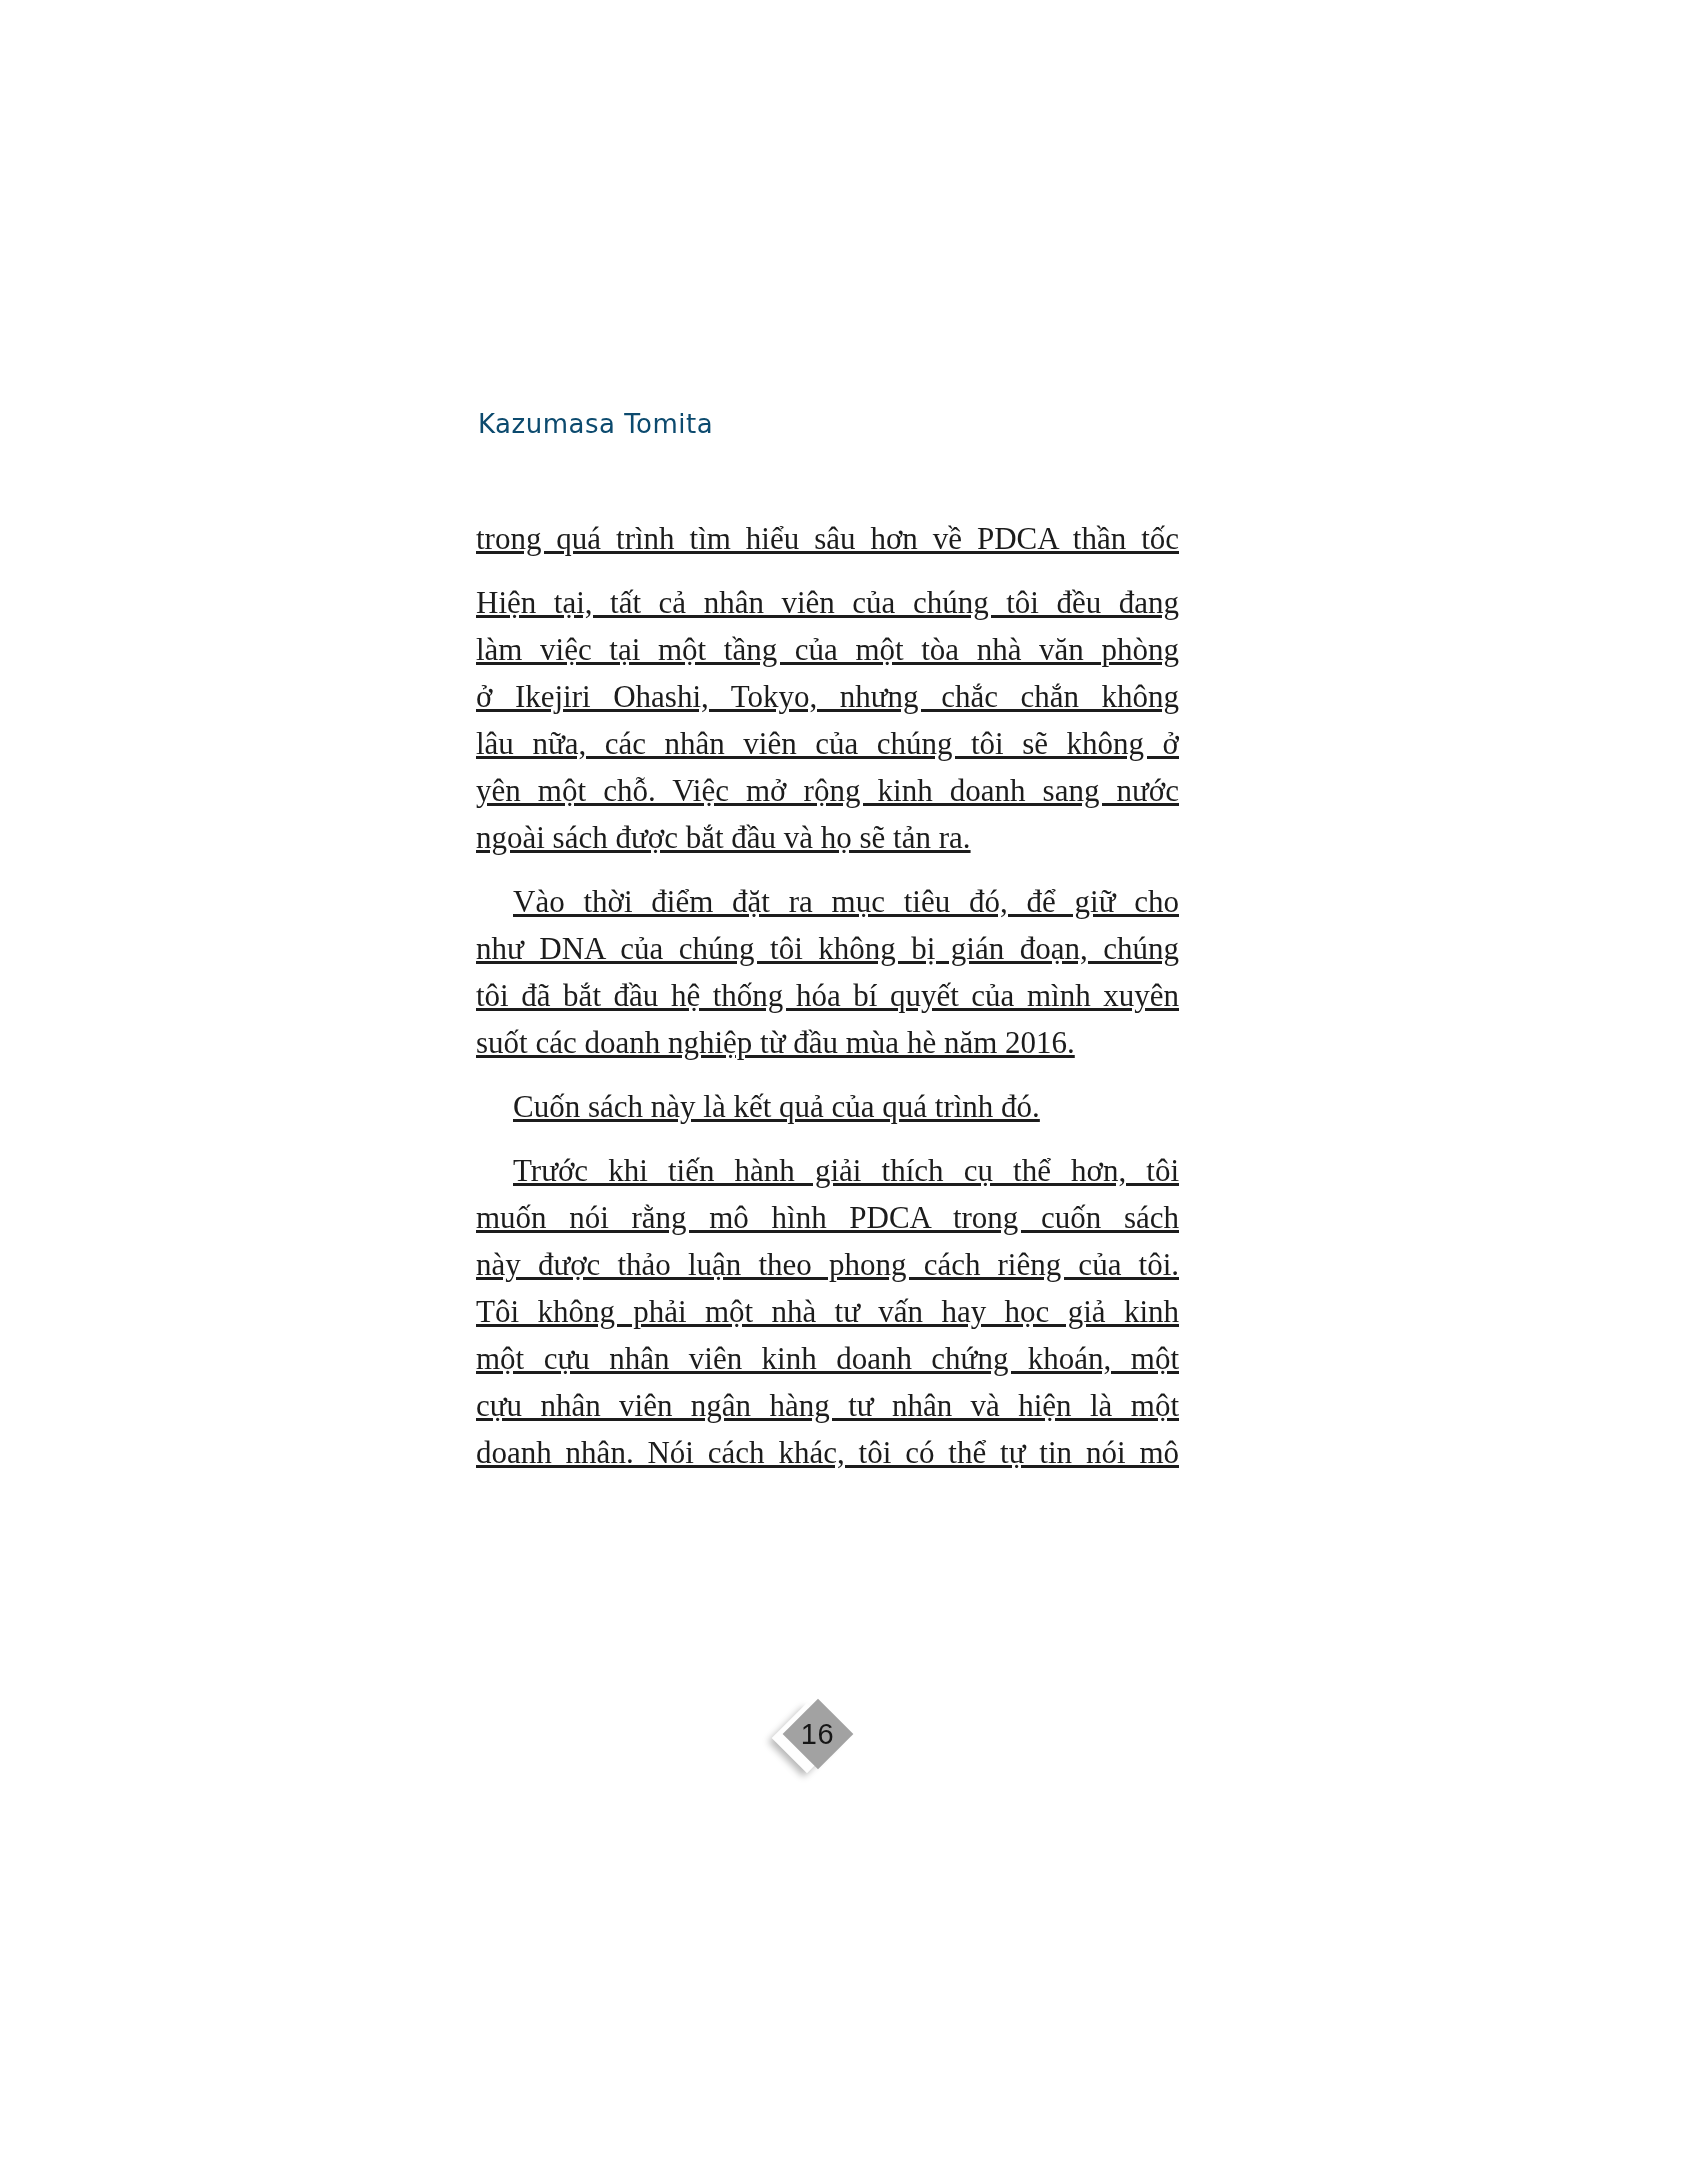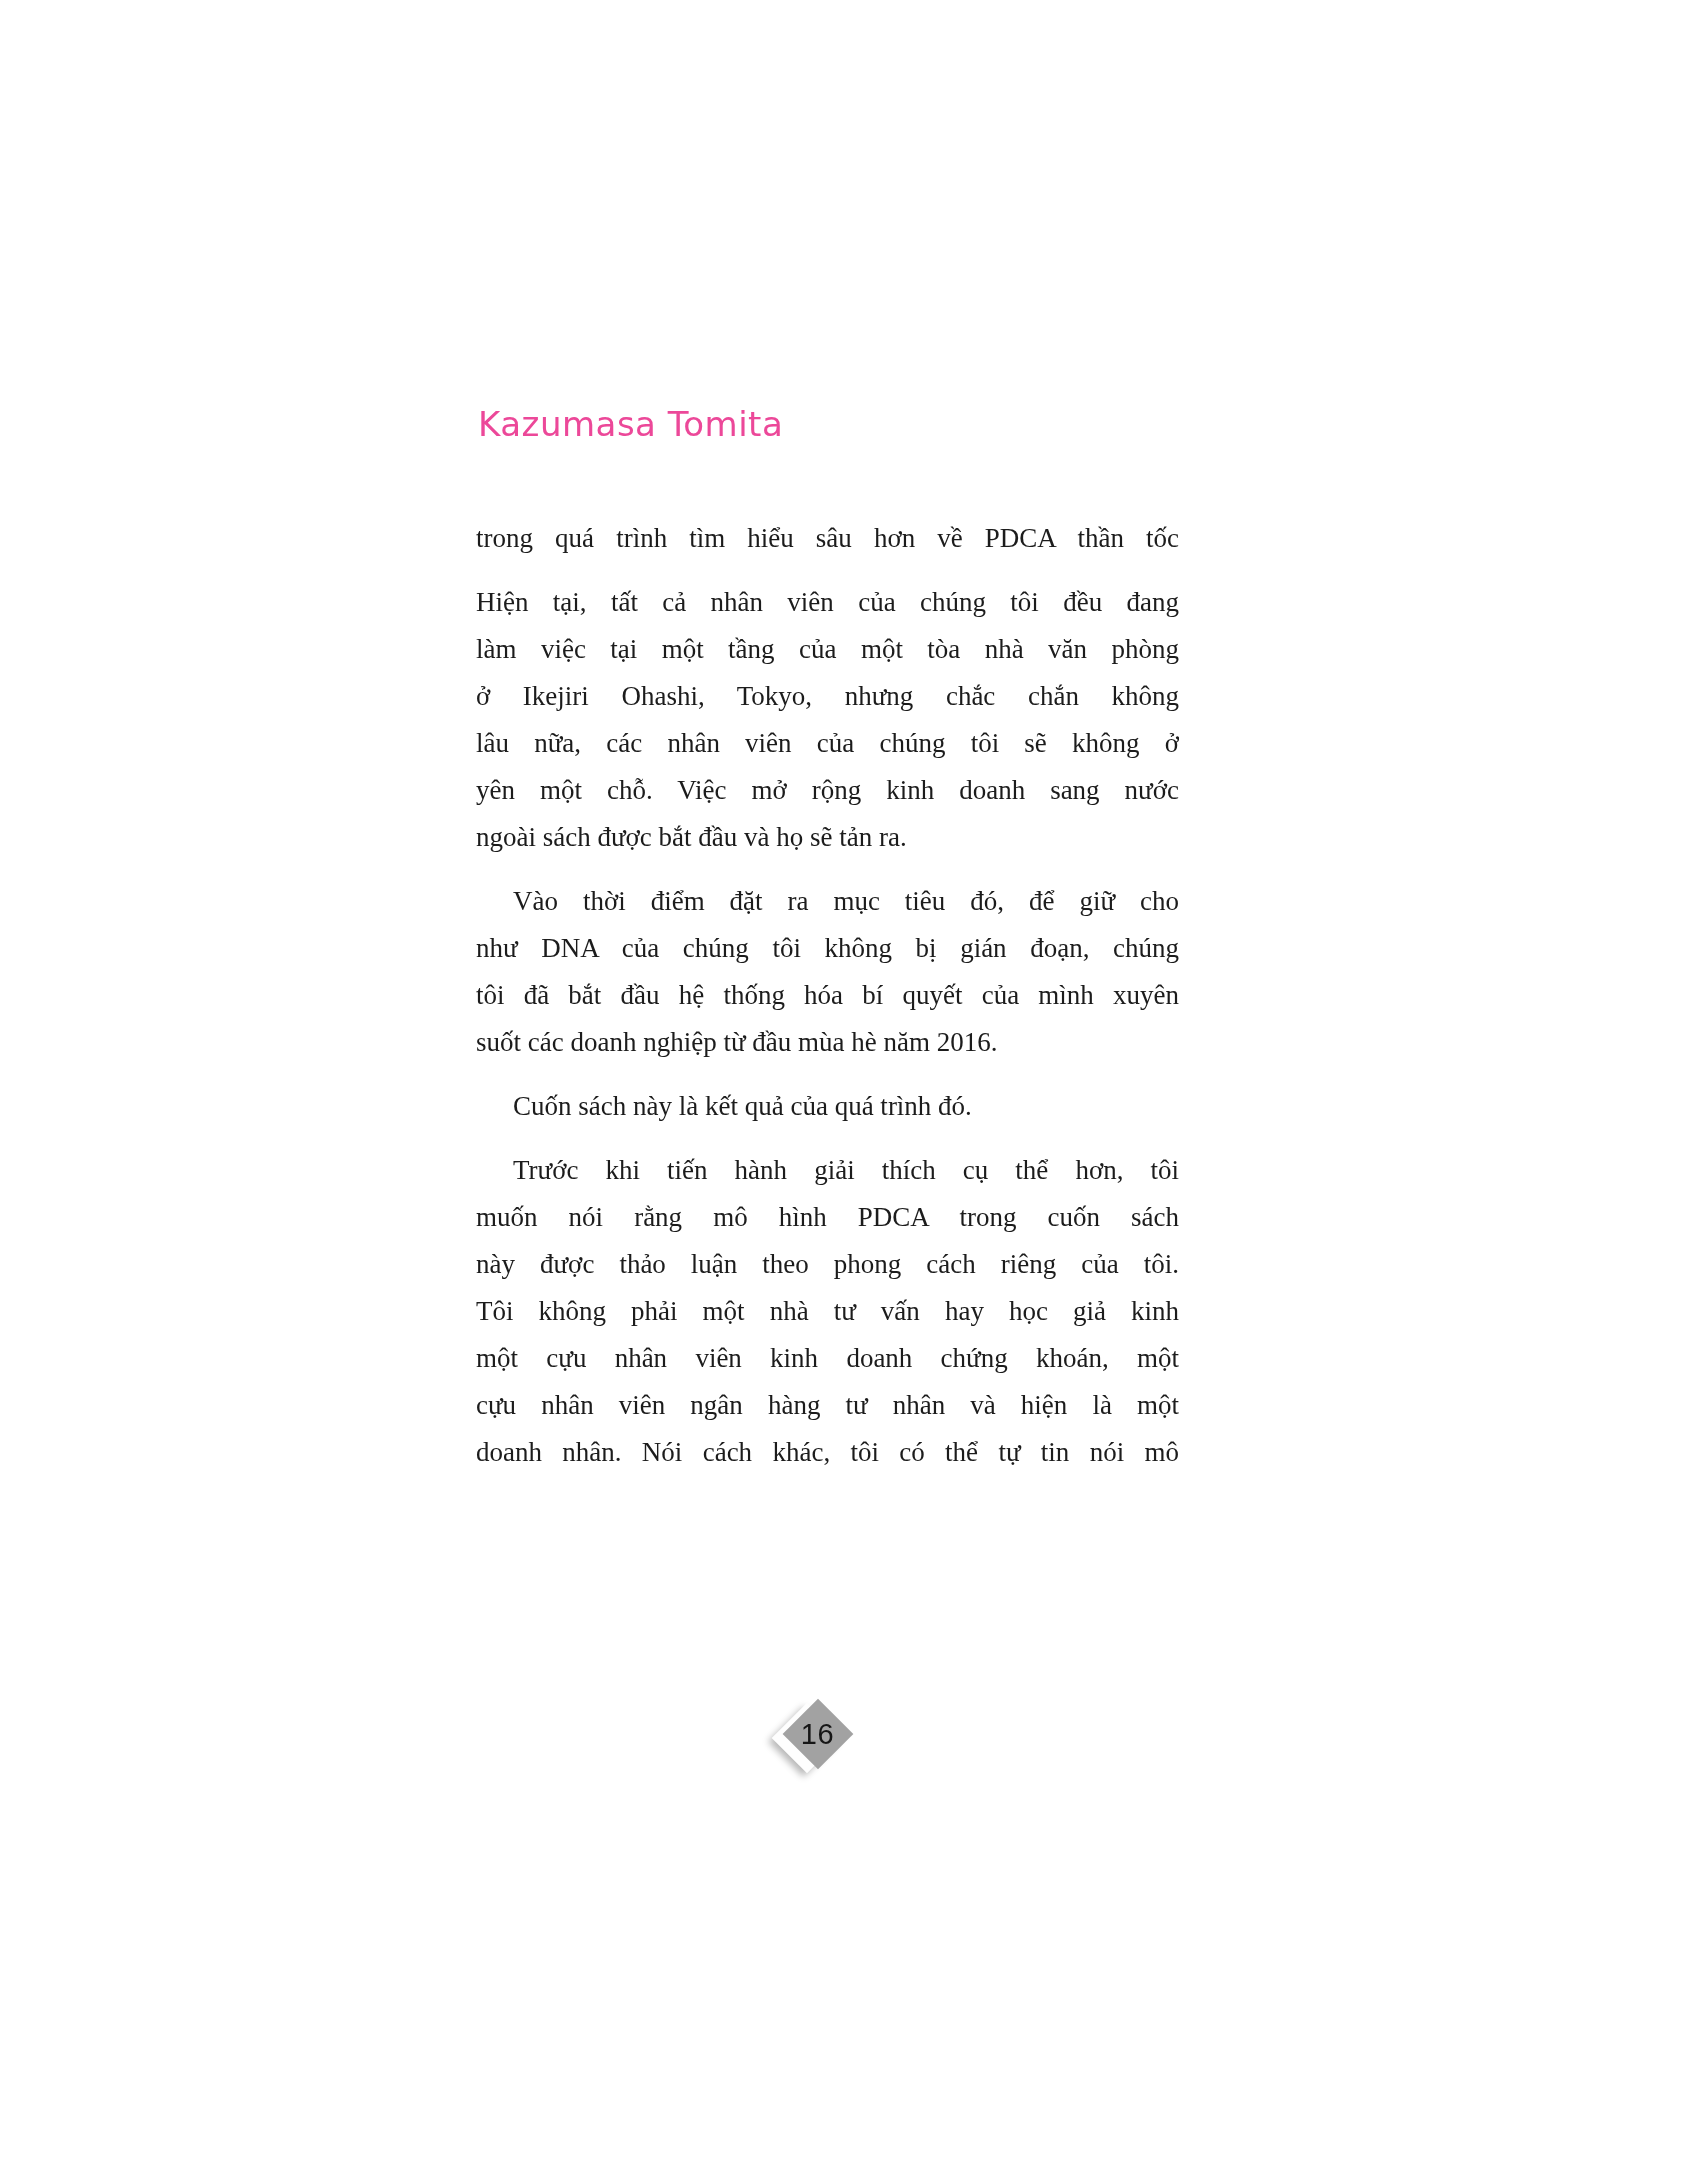--- a/index.html
+++ b/index.html
@@ -13,46 +13,47 @@
     height: 2178px;
     background: #ffffff;
     overflow: hidden;
     font-family: "Liberation Serif", "DejaVu Serif", serif;
   }
   .running-header {
     position: absolute;
     left: 478px;
     top: 408px;
     font-family: "DejaVu Sans", "Liberation Sans", sans-serif;
-    font-size: 34px;
+    font-size: 26px;
     line-height: 32px;
     font-weight: 400;
-    color: #ec4899;
+    color: #0c4a6e;
     letter-spacing: 0.5px;
     white-space: nowrap;
   }
   .body-text {
     position: absolute;
     left: 476px;
     top: 515px;
     width: 703px;
     color: #1c1c1c;
   }
   .paragraph {
     margin: 0 0 17px 0;
   }
   .paragraph:last-child {
     margin-bottom: 0;
   }
   .line {
-    font-size: 27px;
+    font-size: 31px;
     line-height: 47px;
     white-space: normal;
     overflow: hidden;
     height: 47px;
+    text-decoration: underline;
   }
   .line.justify {
     text-align: justify;
     text-align-last: justify;
   }
   .line.indent {
     text-indent: 37px;
   }
   .badge-wrap {
     position: absolute;

